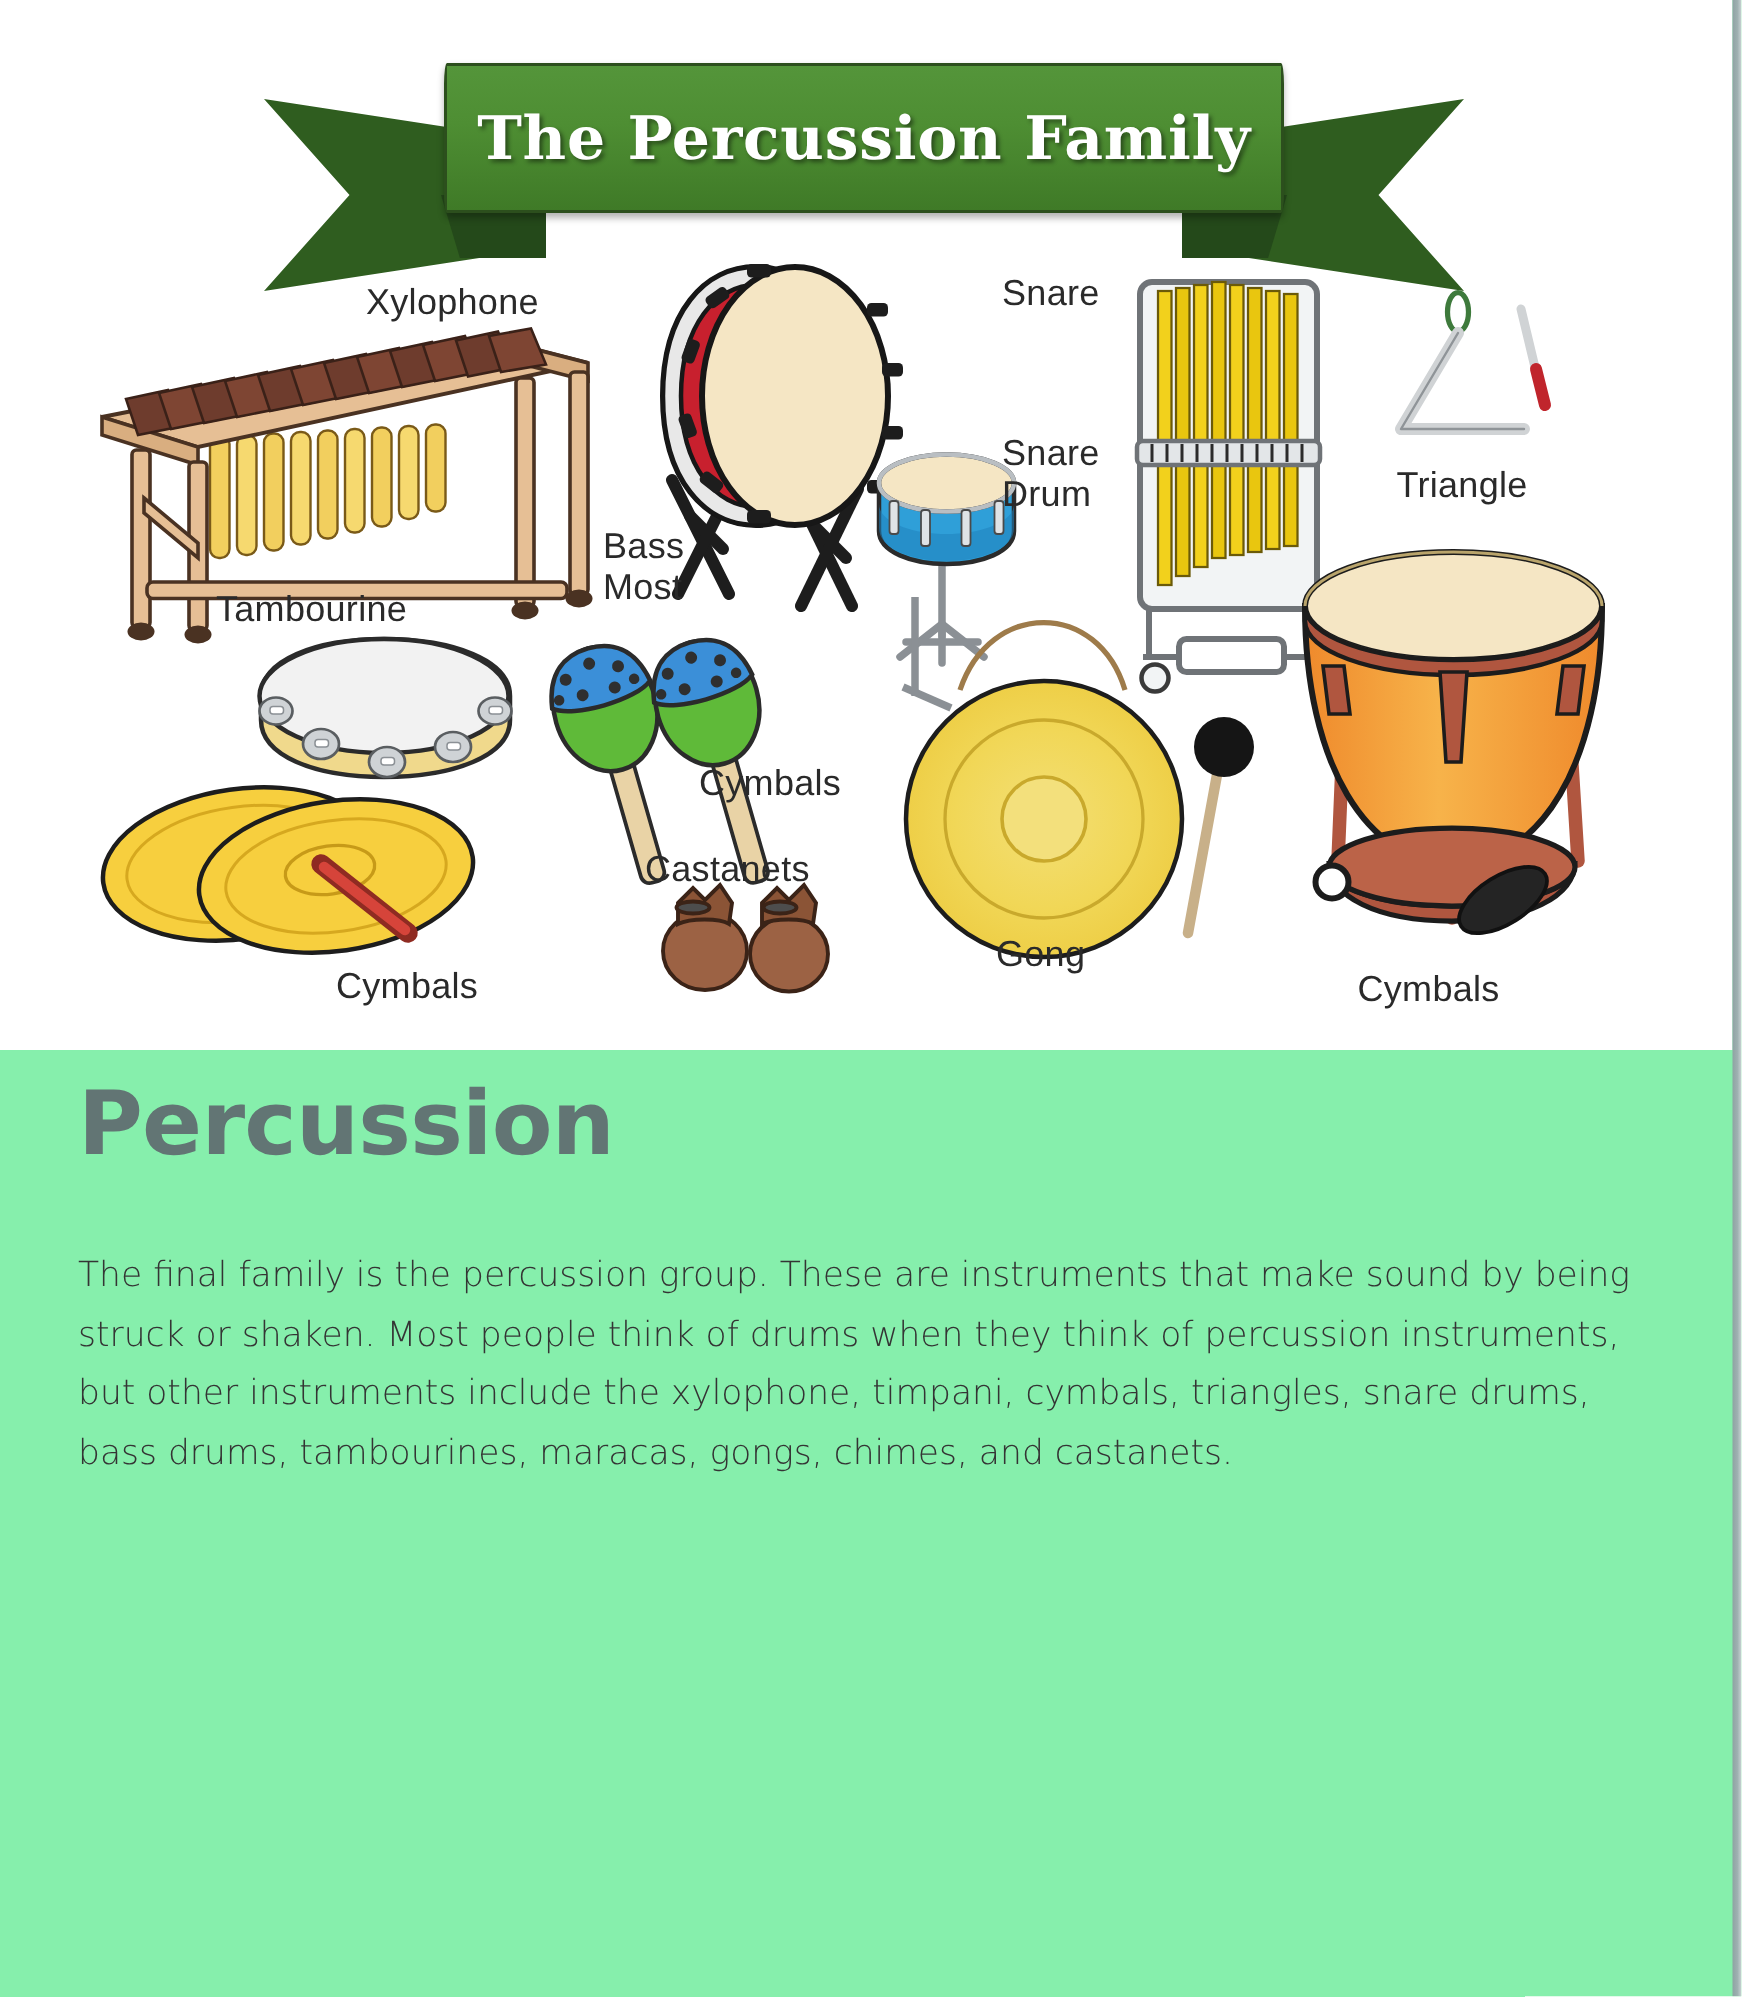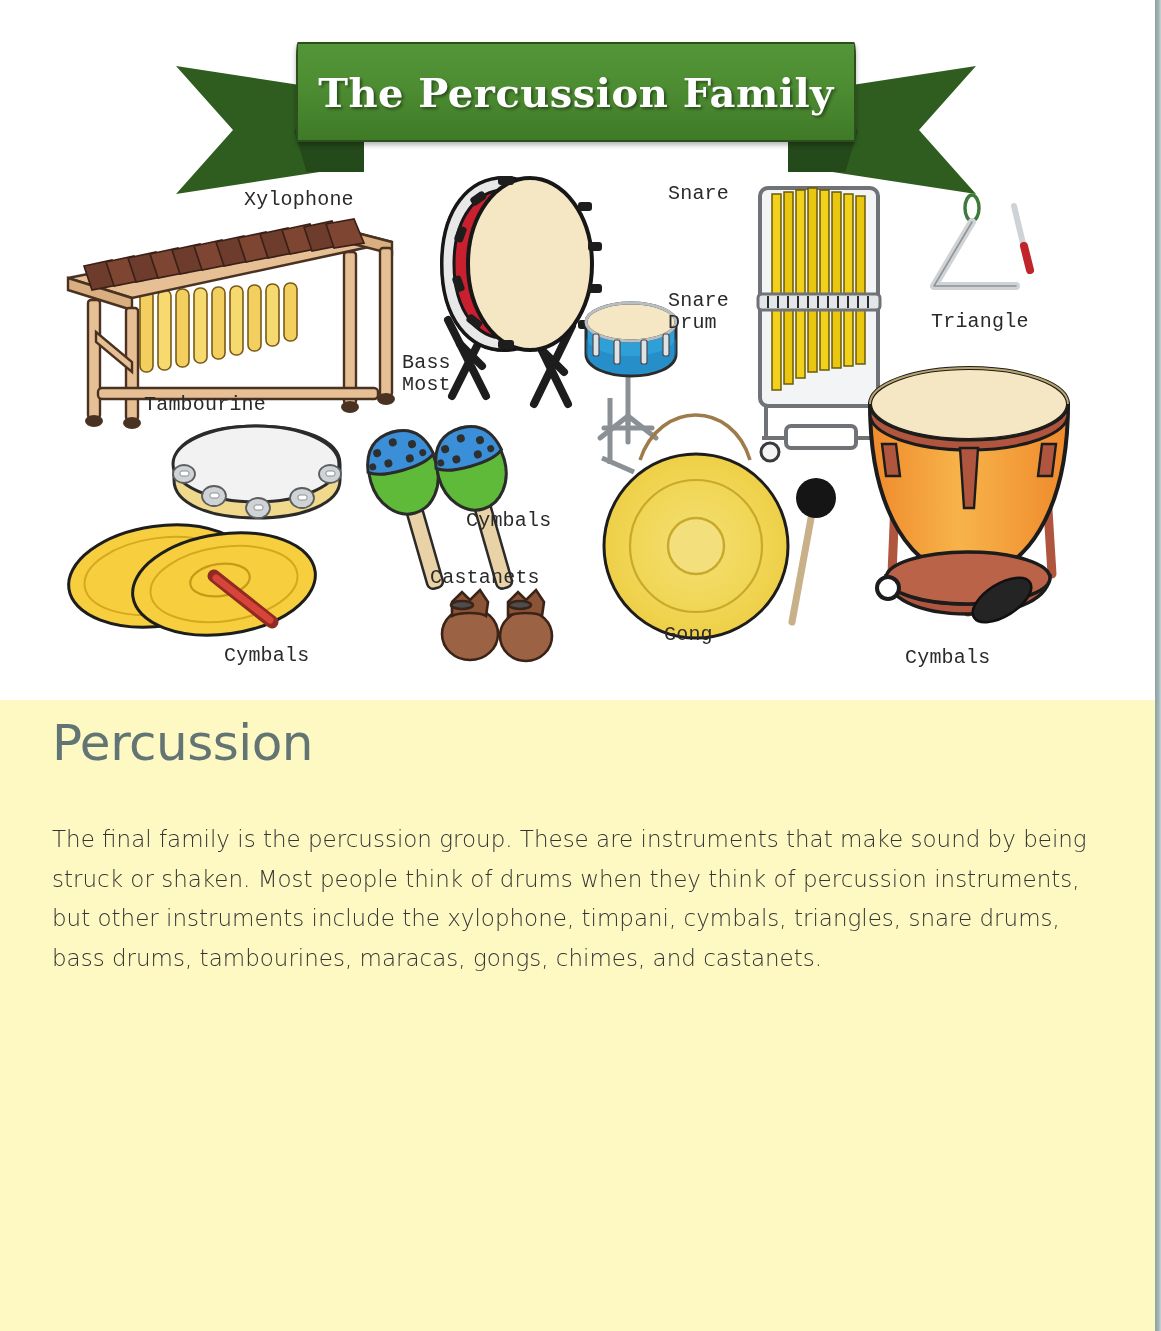--- a/index.html
+++ b/index.html
@@ -5,21 +5,21 @@
   * { box-sizing: border-box; }
   html, body {
     margin: 0; padding: 0;
     background: #ffffff;
     font-family: "Liberation Sans", sans-serif;
   }
   #page {
     position: relative;
     width: 1161px;
     height: 1331px;
-    background: #fef9c3;
+    background: #86efac;
     overflow: hidden;
     padding-left: 24px;
   }
   
   #edge-rail {
     position: absolute;
     top: 0; right: 0;
     width: 6px; height: 1331px;
     background: linear-gradient(to right, #8ea3a3 0%, #9fb1b1 55%, #c9d4d4 100%);
   }
@@ -78,44 +78,44 @@
     font-weight: bold;
     font-size: 40px;
     letter-spacing: .5px;
     text-shadow: 2px 2px 3px rgba(0,0,0,.45);
     white-space: nowrap;
   }
 
   
   .lbl {
     position: absolute;
-    font-family: Liberation Mono, monospace;
-    font-size: 20px;
+    font-family: Liberation Sans, sans-serif;
+    font-size: 24px;
     color: #2a2a2a;
     white-space: pre;
     line-height: 1.12;
     letter-spacing: .2px;
   }
 
   
   .art { position: absolute; }
   svg { display: block; overflow: visible; }
 
   
   #article {
     position: absolute;
     left: 0; top: 700px;
     width: 1155px;
     padding: 0 52px;
   }
   #section-heading {
     margin: 14px 0 0 0;
     font-family: "DejaVu Sans", sans-serif;
-    font-size: 50px;
-    font-weight: normal;
+    font-size: 59px;
+    font-weight: bold;
     color: #627574;
     letter-spacing: -.5px;
   }
   #body-paragraph {
     margin: 48px 0 0 0;
     font-family: "DejaVu Sans", sans-serif;
     font-size: 23px;
     line-height: 1.72;
     color: #343434;
     max-width: 1040px;

